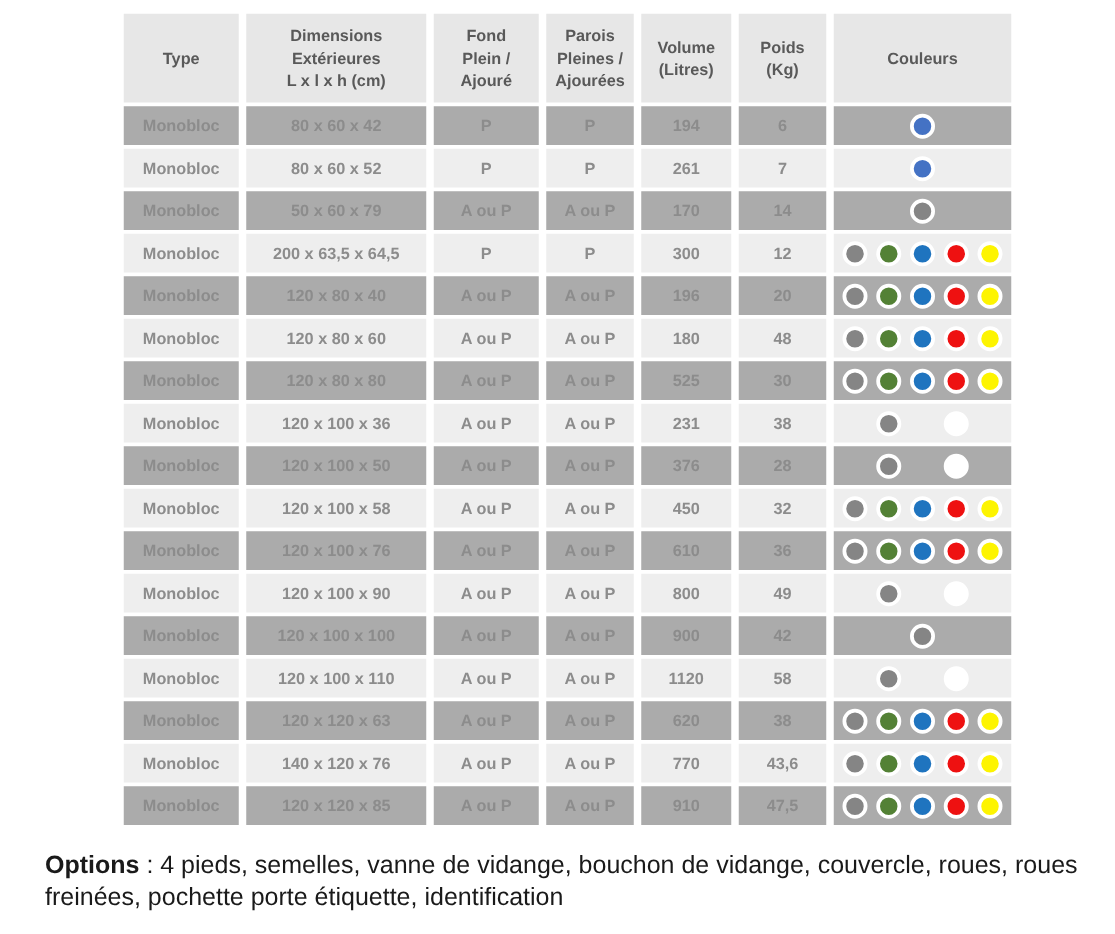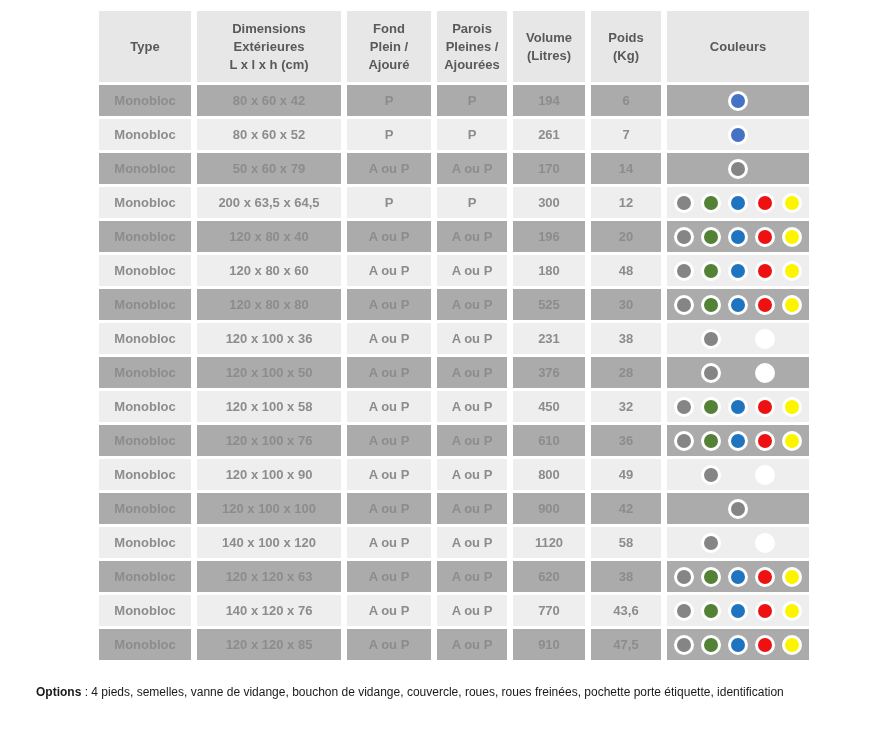--- a/index.html
+++ b/index.html
@@ -65,21 +65,21 @@
     flex: 0 0 27px;
   }
   .dot {
     width: 20px; height: 20px;
     border-radius: 50%;
     border: 3px solid #ffffff;
   }
   .options {
     margin: 16px 20px 0 36px;
     width: 838px;
-    font-size: 12px;
+    font-size: 20px;
     line-height: 26px;
     color: var(--footer-text);
   }
   .options b { font-weight: bold; }
 </style>
 </head>
 <body>
 
 <div class="page">
   <div class="table-wrap">
@@ -401,21 +401,21 @@
                 <div class="dot-slot">
                   <div class="dot" style="background: rgb(133, 133, 133);"></div>
                 </div>
                 <div class="dot-slot"></div>
                 <div class="dot-slot"></div>
               </div>
             </td>
           </tr>
           <tr class="row-light">
             <td>Monobloc</td>
-            <td>140 x 100 x 120</td>
+            <td>120 x 100 x 110</td>
             <td>A ou P</td>
             <td>A ou P</td>
             <td>1120</td>
             <td>58</td>
             <td>
               <div class="dots">
                 <div class="dot-slot"></div>
                 <div class="dot-slot">
                   <div class="dot" style="background: rgb(133, 133, 133);"></div>
                 </div>

